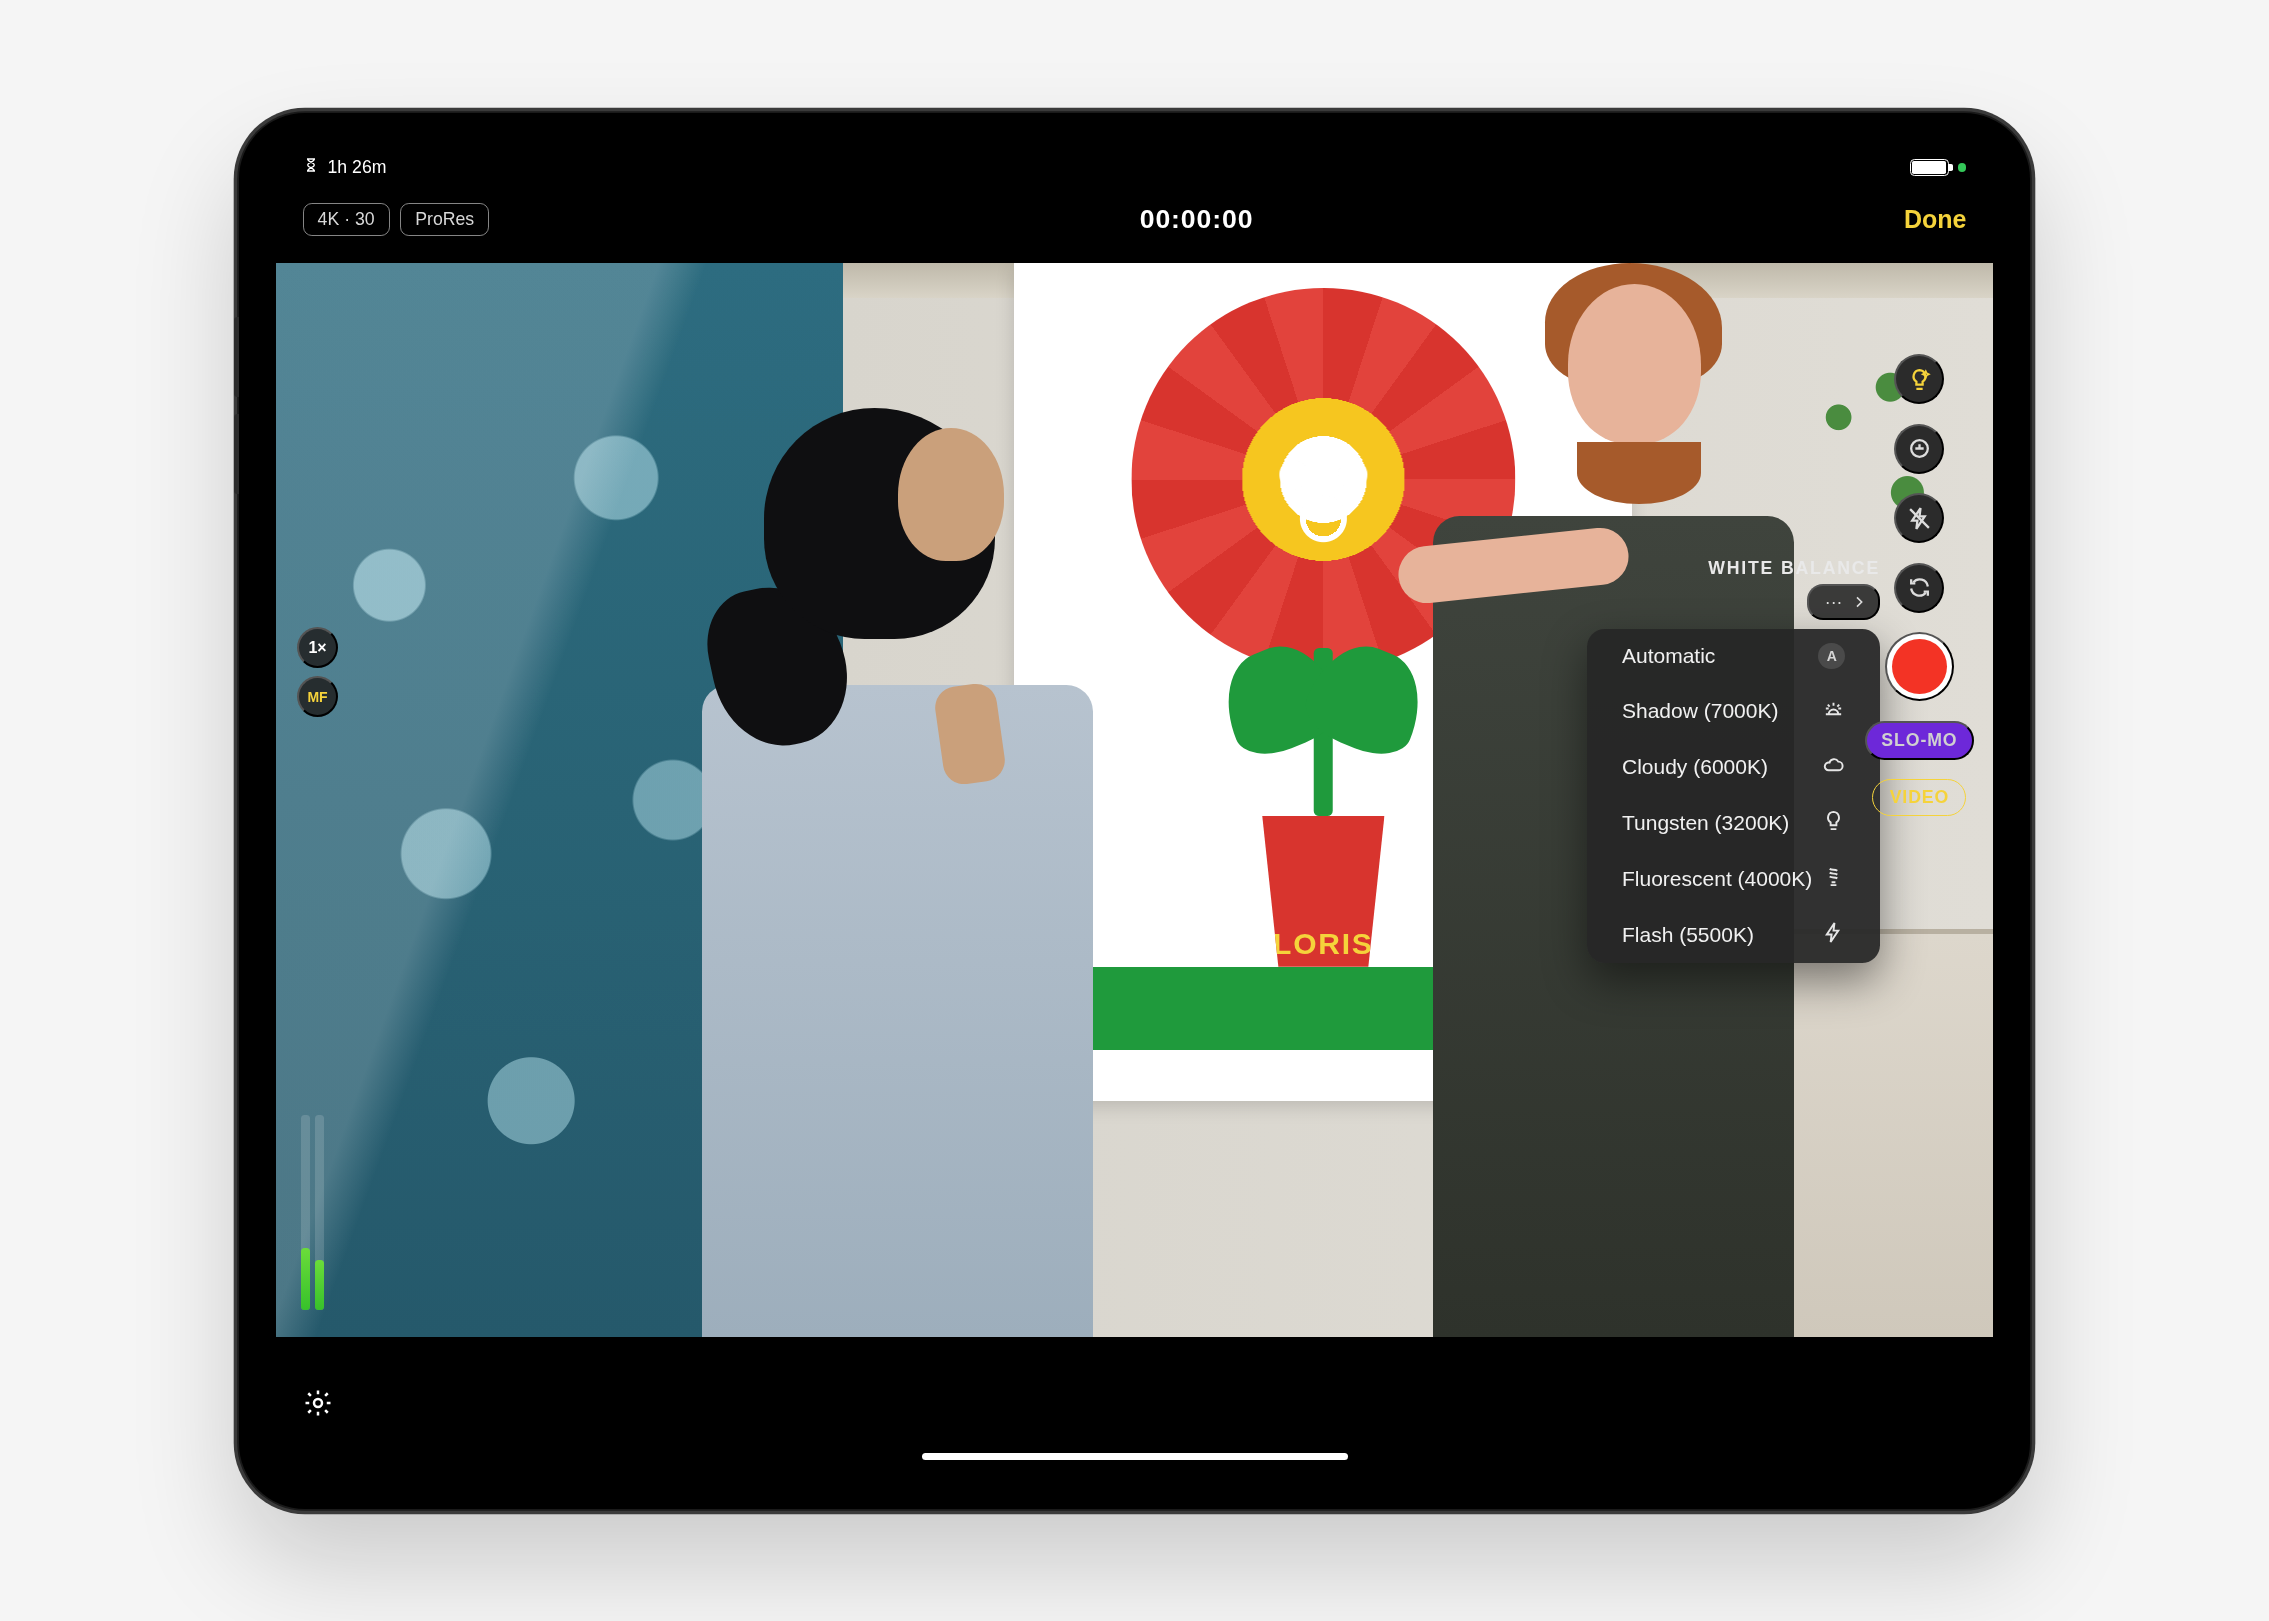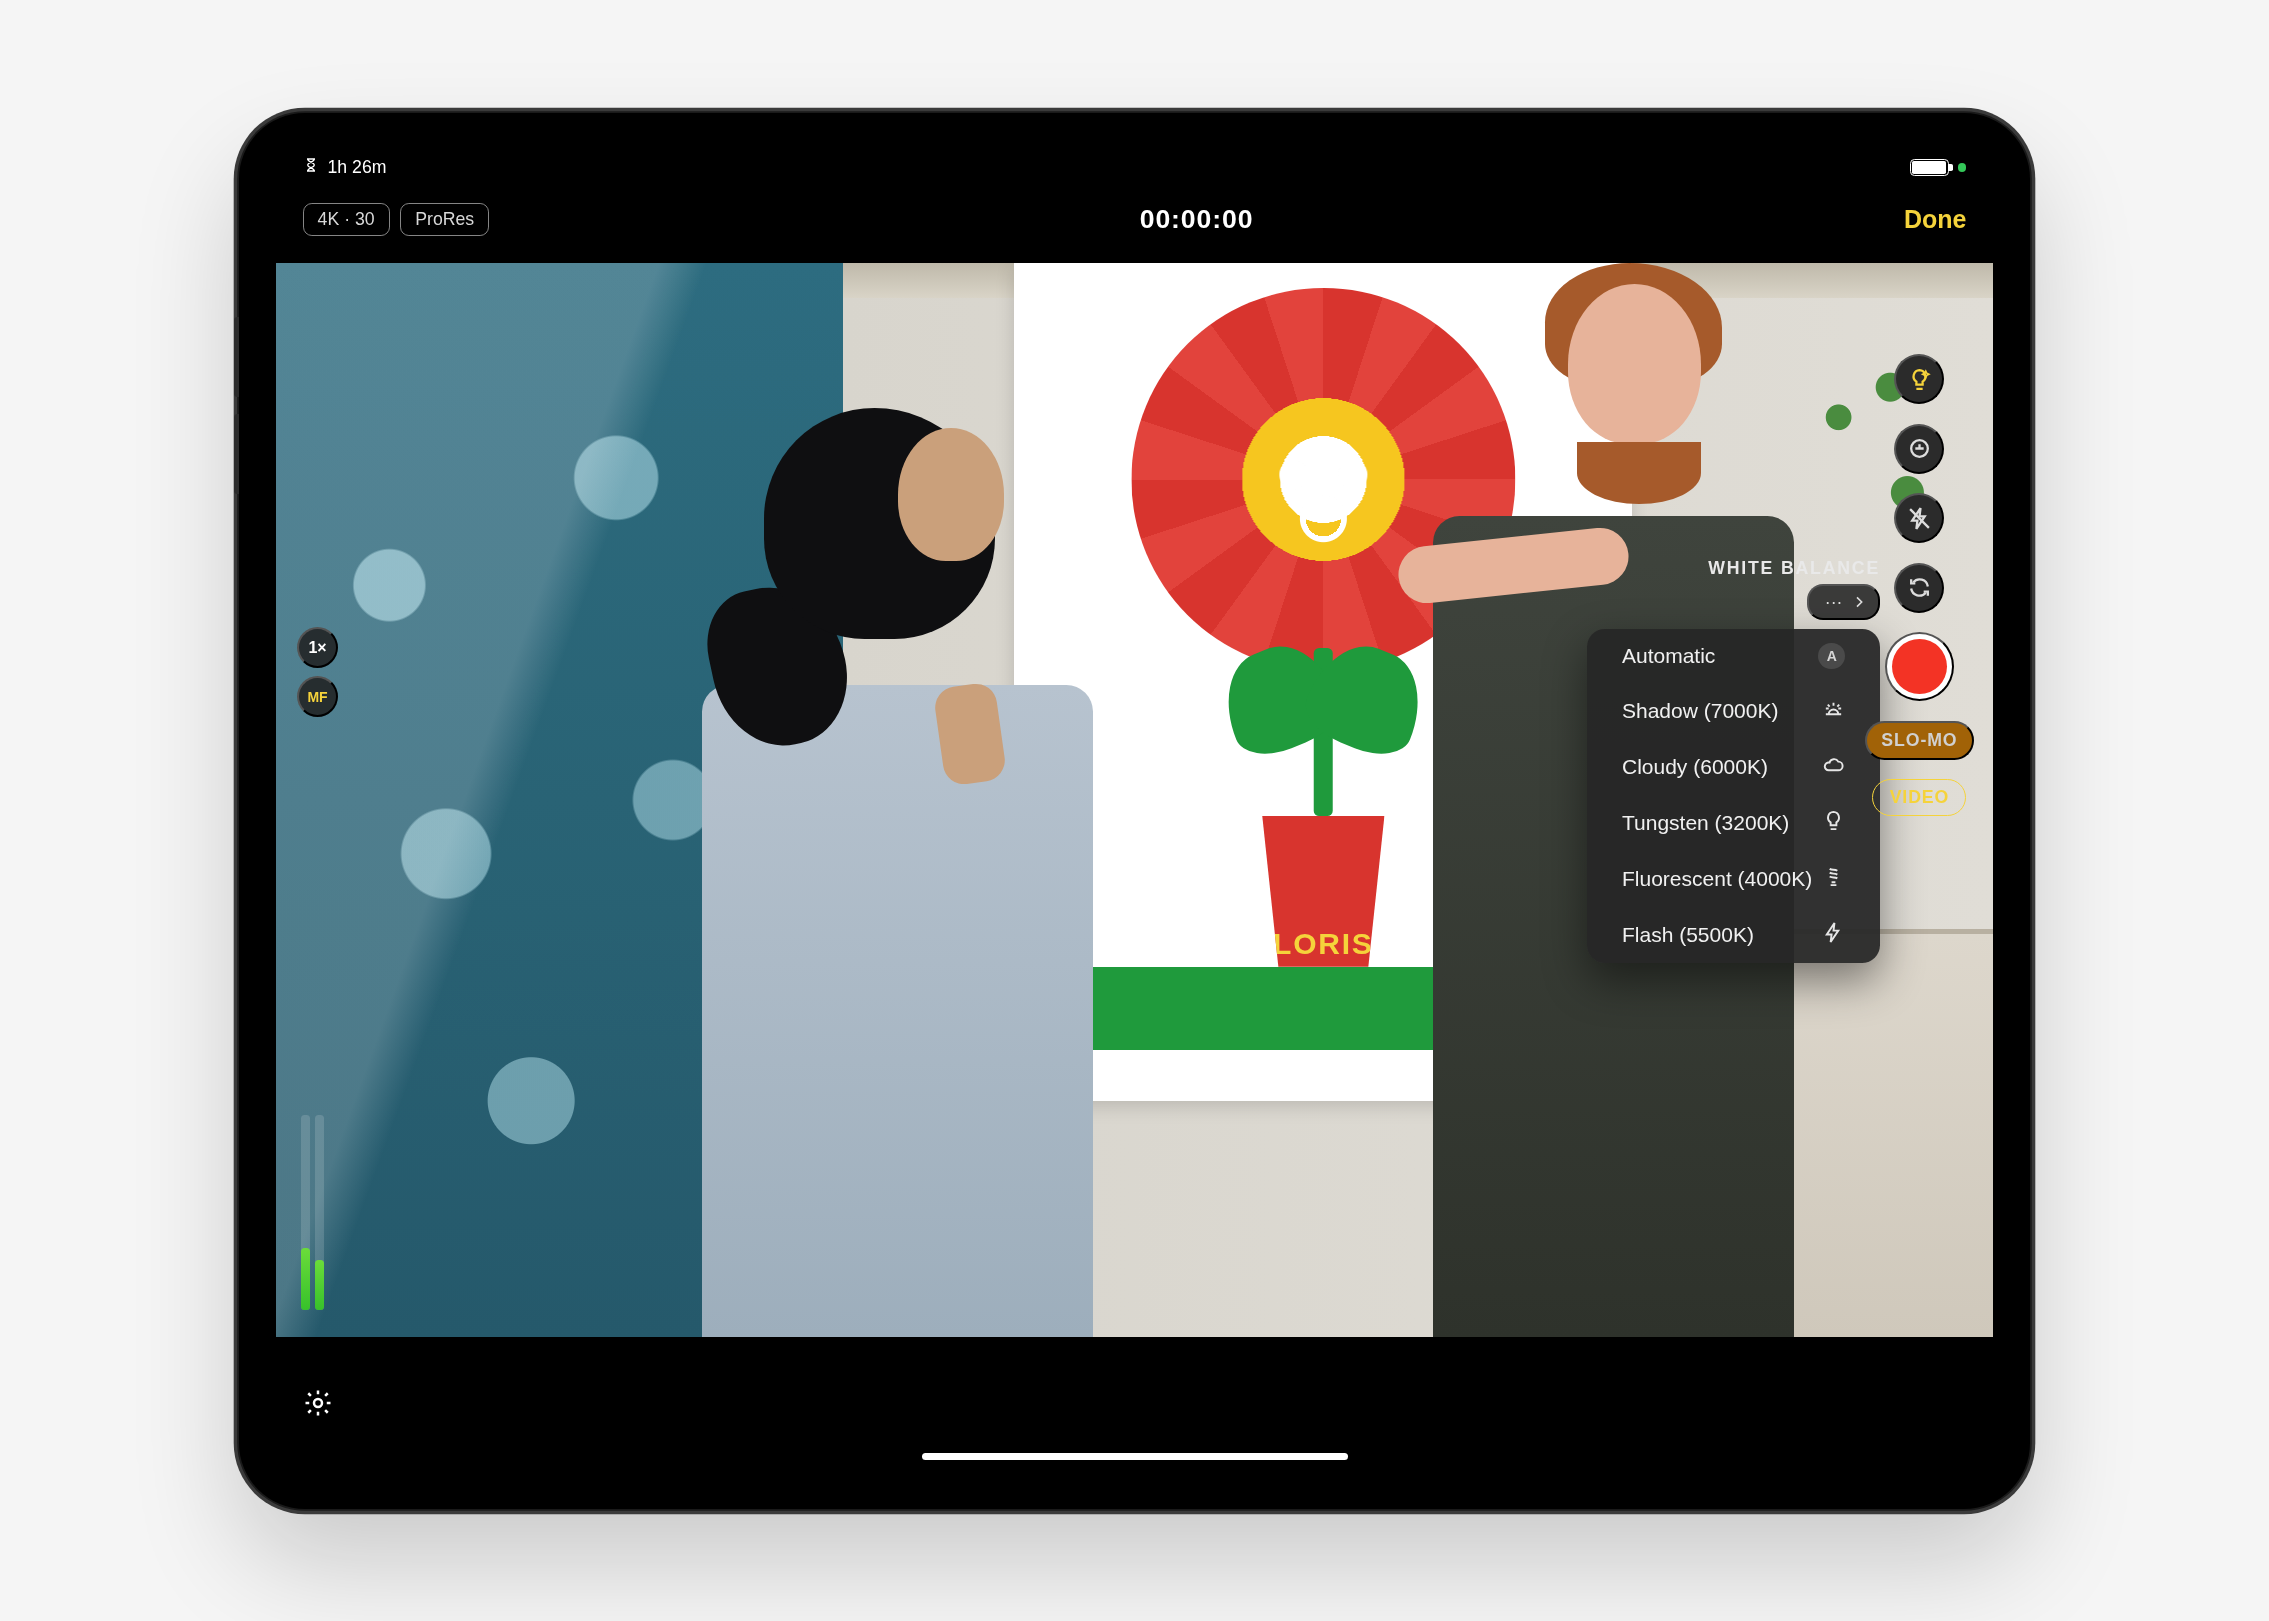--- a/index.html
+++ b/index.html
@@ -194,21 +194,21 @@
 .cbtn.active{ color:#f5d33b; }
 .cbtn svg{ width:25px; height:25px; stroke:currentColor; fill:none; stroke-width:2.2; }
 .record {
   width:69px; height:69px; border-radius:50%; background:#fff; display:flex; align-items:center; justify-content:center;
 }
 .record .dot{ width:55px; height:55px; border-radius:50%; background:#f33325; }
 .mode-pill {
   min-width:94px; padding:7px 14px; border-radius:19.5px;
   font-size:17.7px; font-weight:600; letter-spacing:0.9px; text-align:center;
 }
-.mode-pill.inactive{ background:#a16207; color:#d0d0d0; }
+.mode-pill.inactive{ background:#6d28d9; color:#d0d0d0; }
 .mode-pill.active{ background:transparent; color:#f5d33b; border:1.8px solid #f5d33b; }
 
 
 .wb-wrap{
   position:absolute; right:113px; top:295px; width:293px;
   color:#fff;
   font-size:19.5px;
 }
 .wb-head{
   display:flex; flex-direction:column; align-items:flex-end; gap:5.3px; margin-bottom:8.9px;

